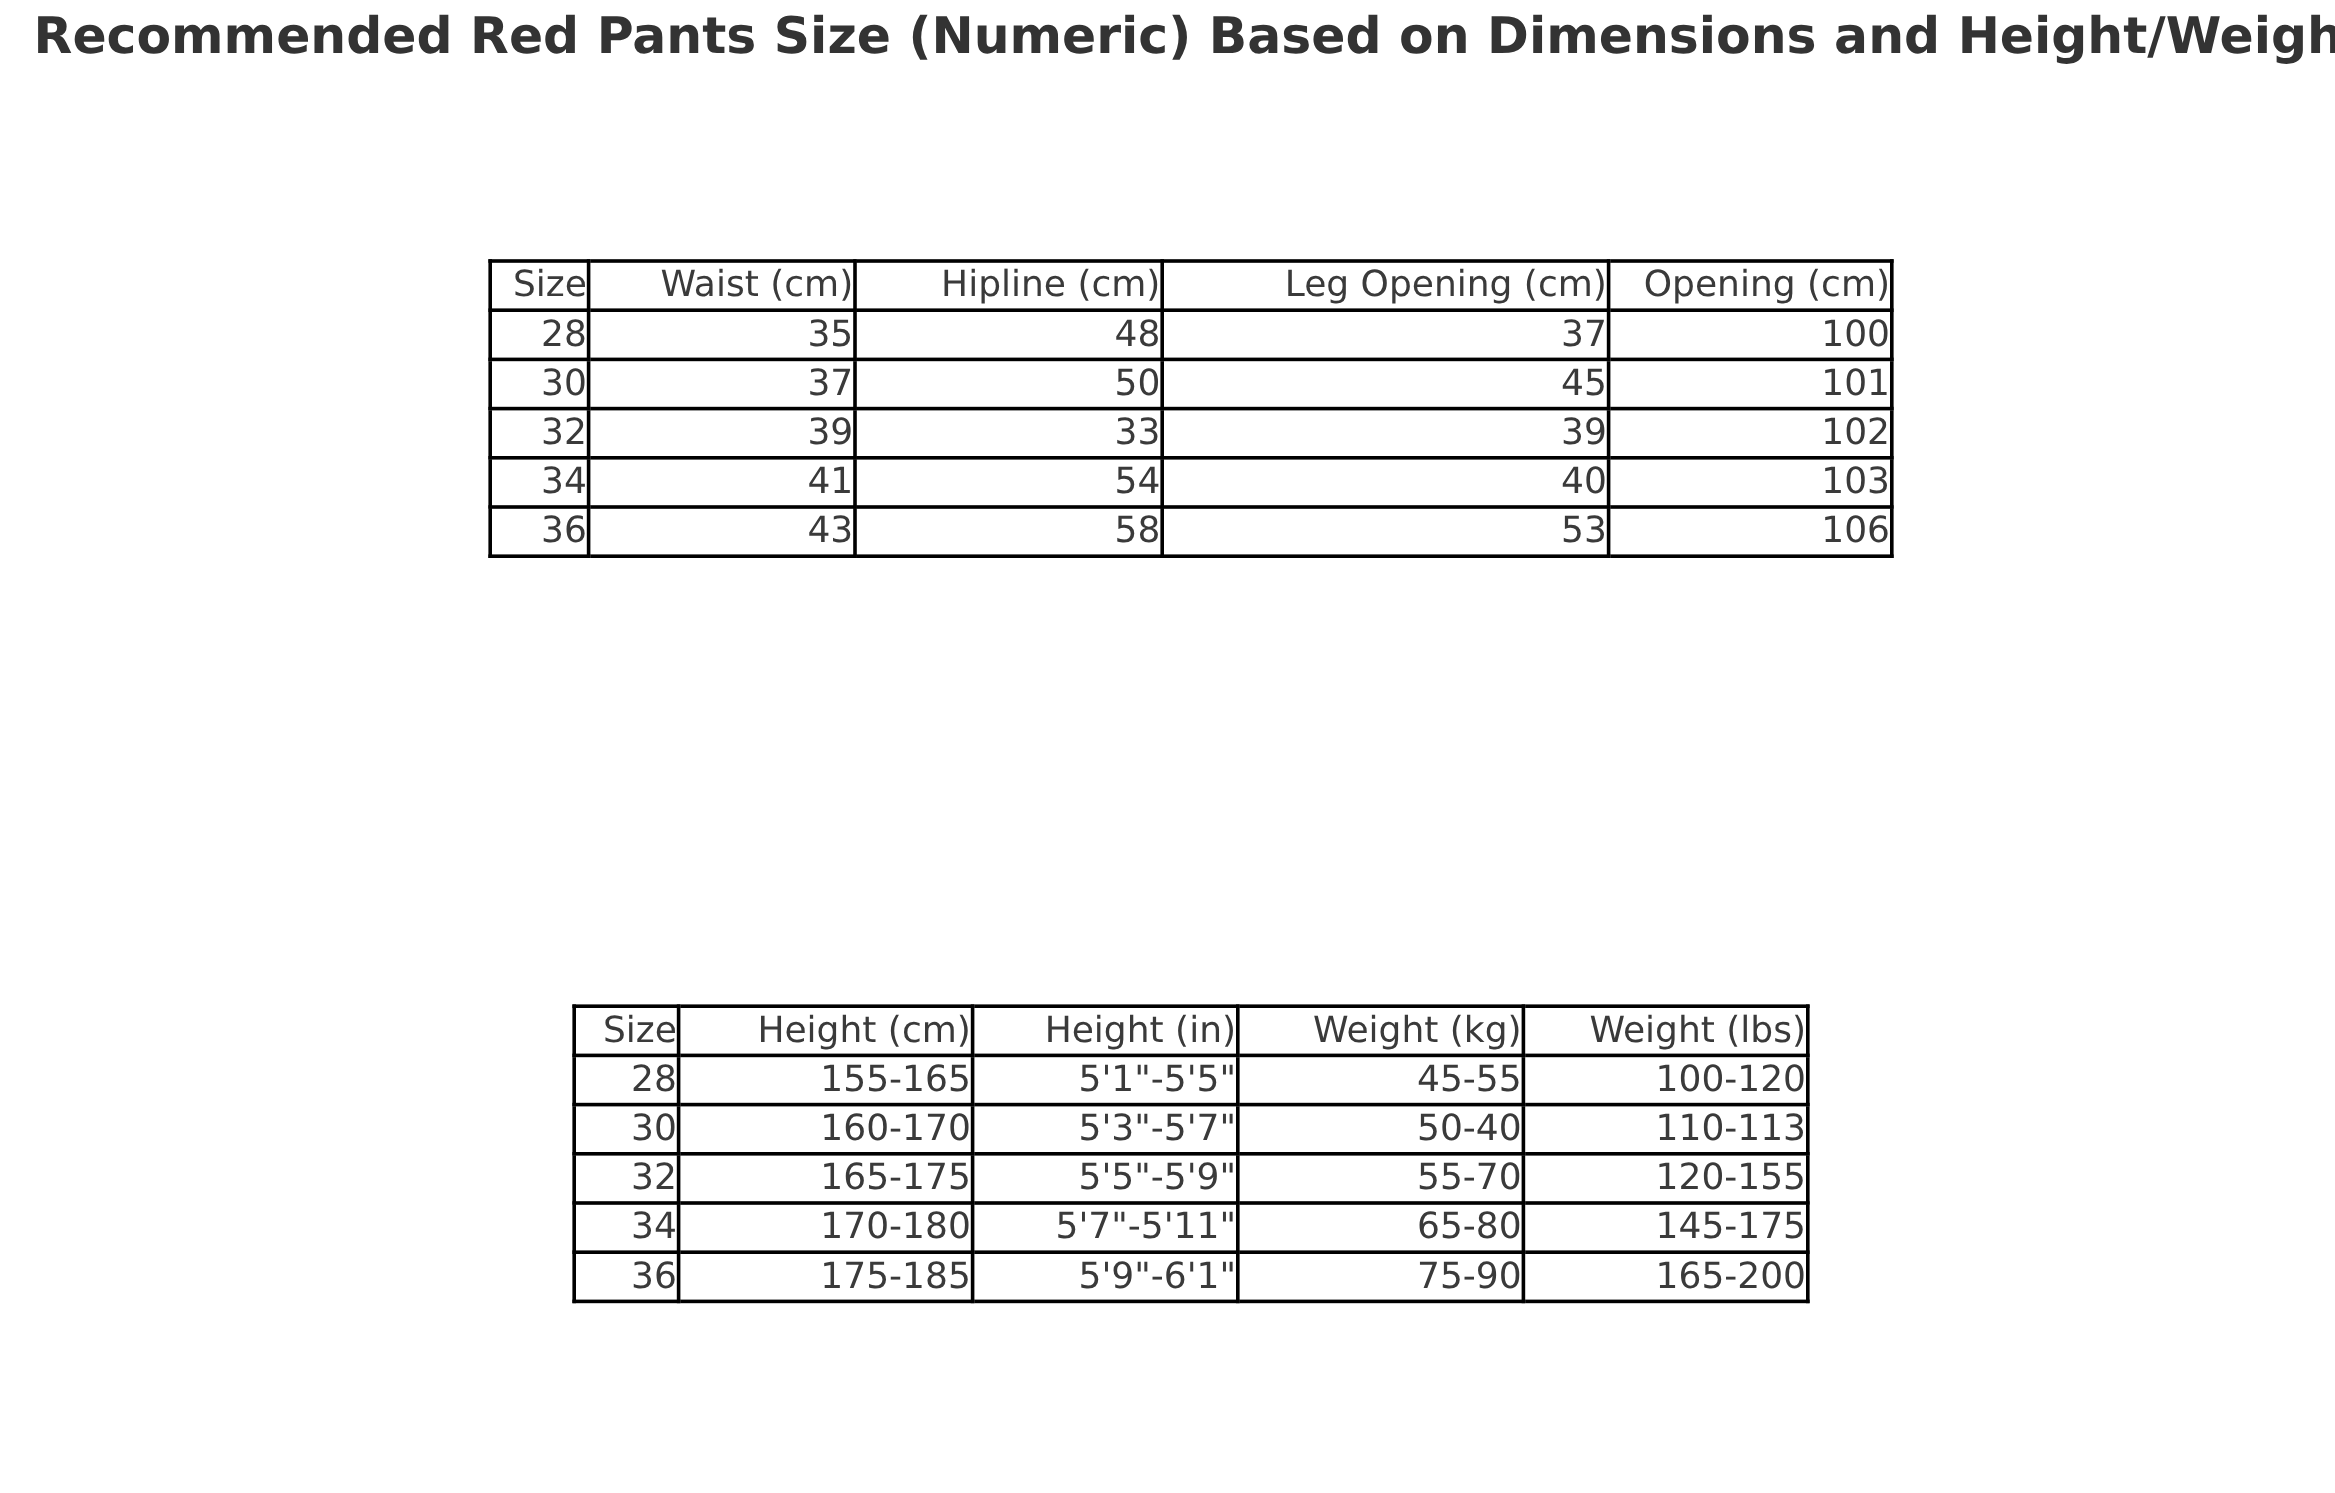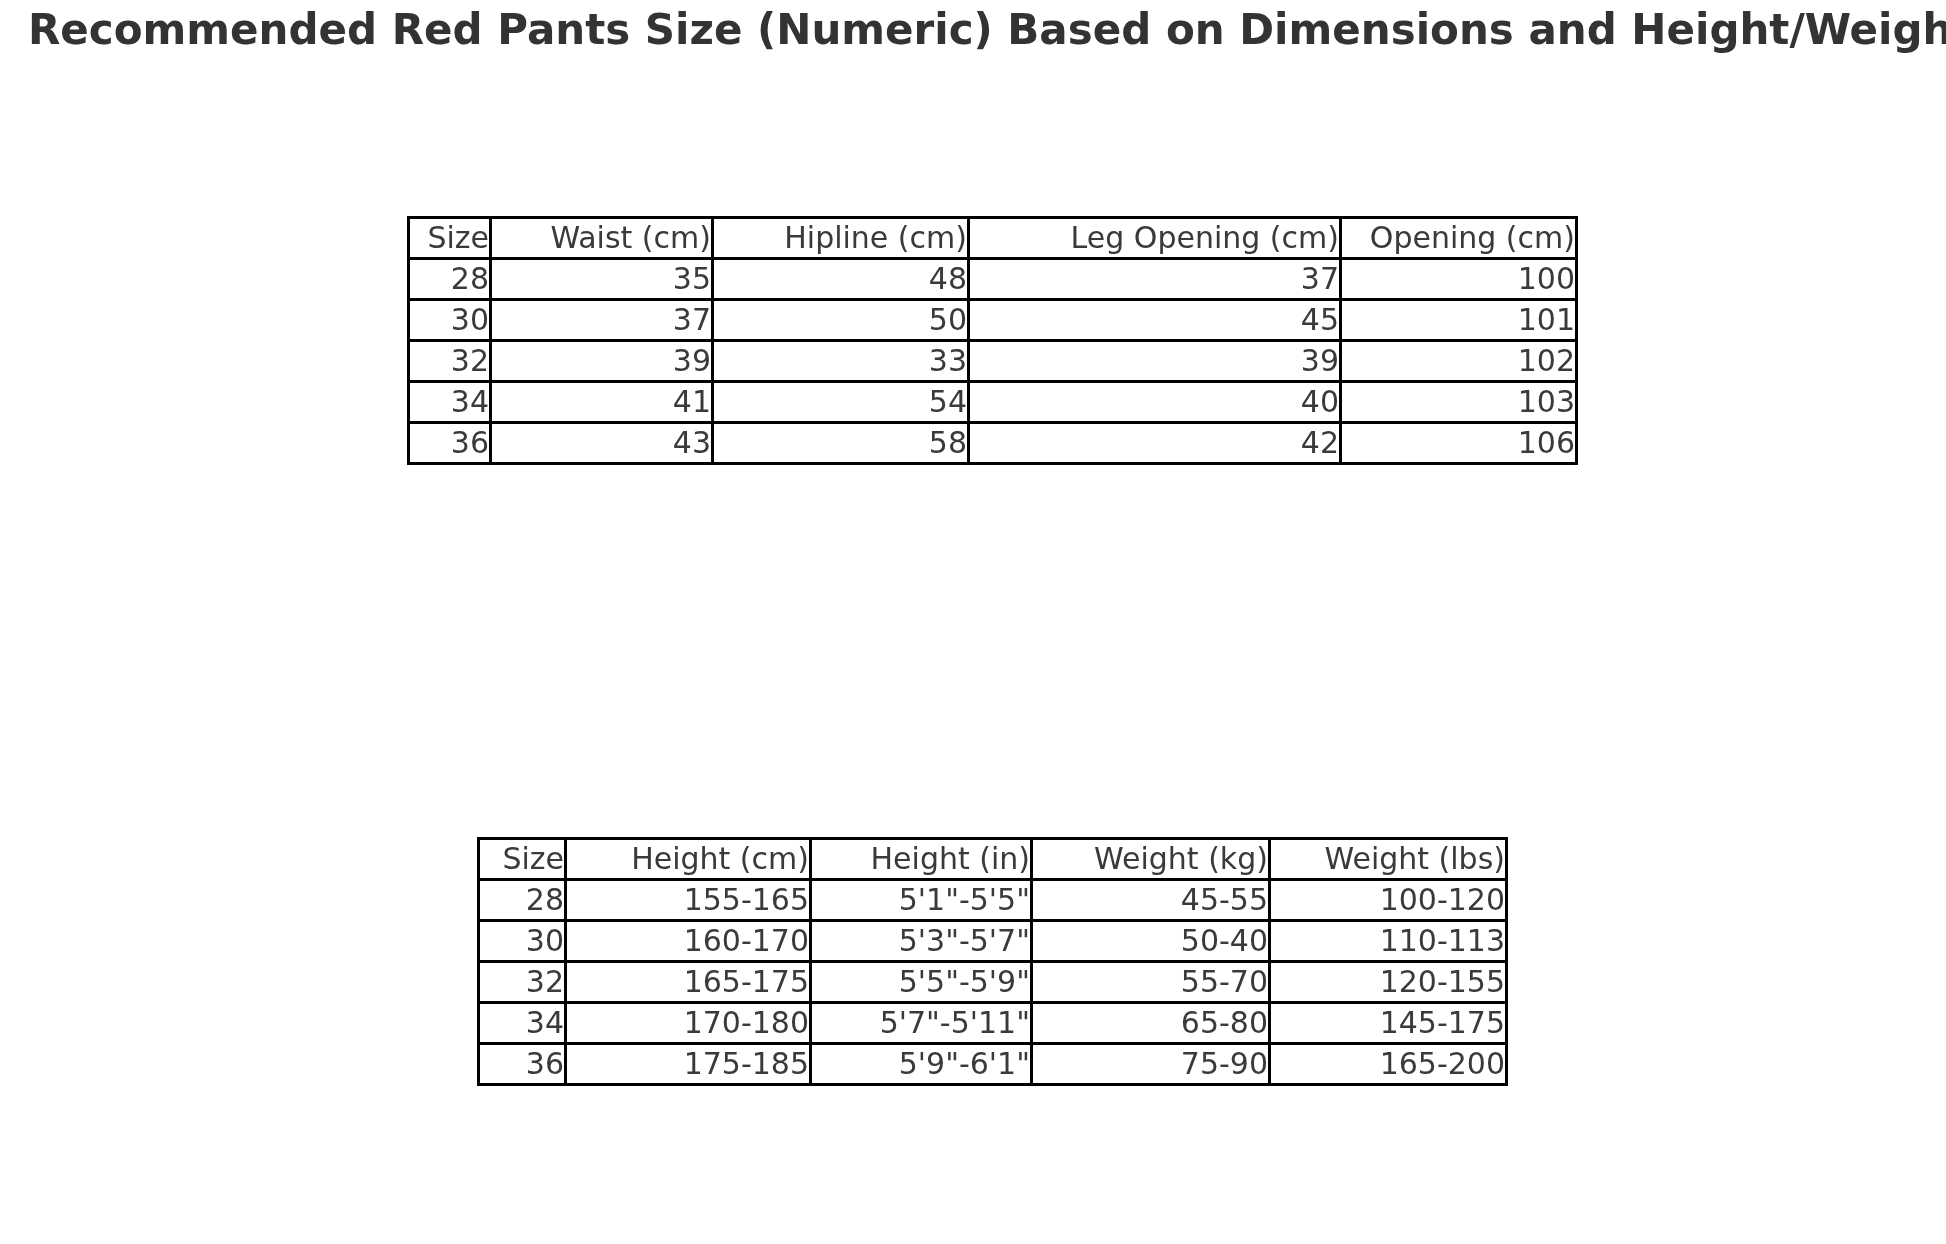--- a/index.html
+++ b/index.html
@@ -103,21 +103,21 @@
         <td>34</td>
         <td>41</td>
         <td>54</td>
         <td>40</td>
         <td>103</td>
       </tr>
       <tr>
         <td>36</td>
         <td>43</td>
         <td>58</td>
-        <td>42</td>
+        <td>53</td>
         <td>106</td>
       </tr>
     </tbody>
   </table>
 
 <table class="size-table" id="height-weight-table">
   <colgroup>
     <col style="width:87px">
     <col style="width:245px">
     <col style="width:221px">

